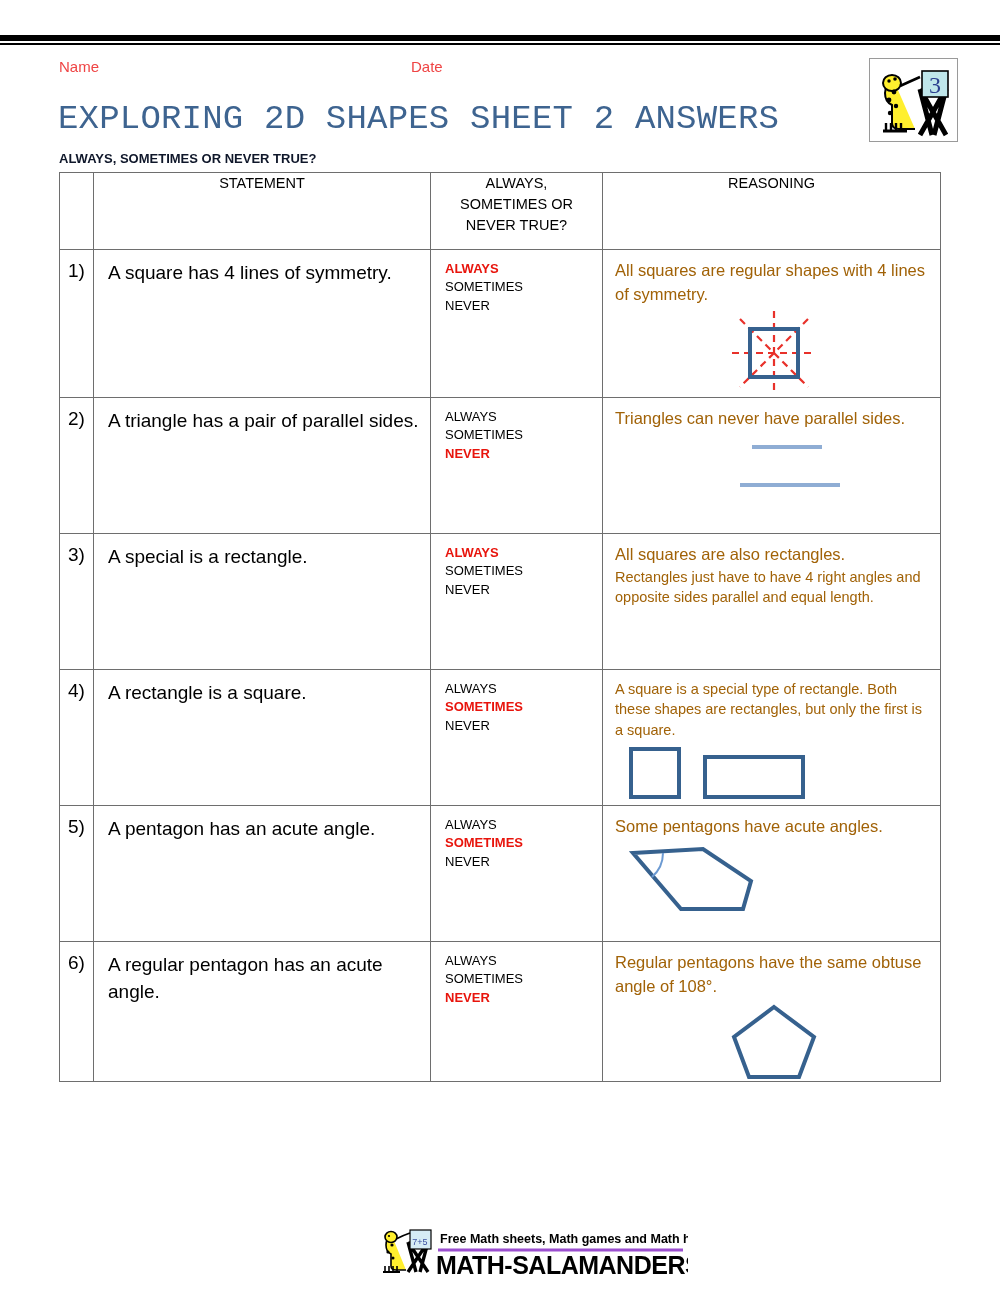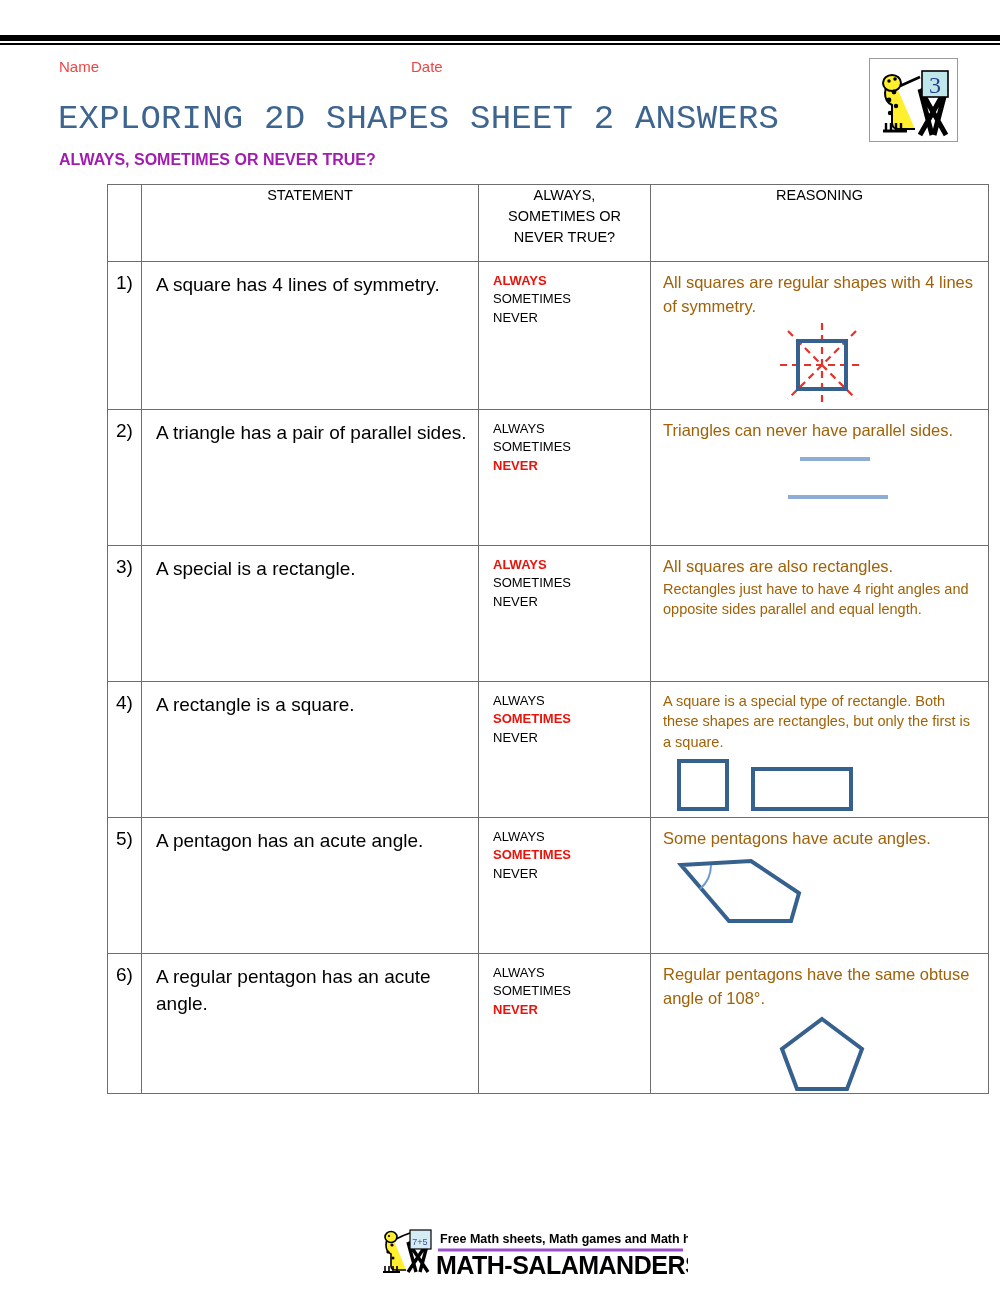--- a/index.html
+++ b/index.html
@@ -60,23 +60,23 @@
     font-family: Liberation Mono, monospace;
     font-size: 34px;
     color: #3e6490;
     letter-spacing: 0.2px;
     white-space: nowrap;
   }
   .subtitle {
     position: absolute;
     left: 59px;
     top: 151px;
-    font-size: 16px;
+    font-size: 13px;
     font-weight: bold;
-    color: #a21caf;
+    color: #0f172a;
     white-space: nowrap;
     text-align: center;
   }
 
   
   .corner-logo {
     position: absolute;
     left: 869px;
     top: 58px;
     width: 89px;
@@ -84,25 +84,24 @@
     border: 1px solid #9a9a9a;
     background: #ffffff;
     box-sizing: border-box;
   }
   .corner-logo svg { display: block; }
 
   
   table.sheet {
     position: absolute;
     left: 59px;
-    top: 184px;
+    top: 172px;
     width: 881px;
     border-collapse: collapse;
     table-layout: fixed;
-    margin-left: 48px;
   }
   table.sheet td, table.sheet th {
     border: 1px solid #6e6e6e;
     vertical-align: top;
     padding: 0;
     background: #fff;
   }
   col.c-num   { width: 34px; }
   col.c-stat  { width: 337px; }
   col.c-ans   { width: 172px; }

